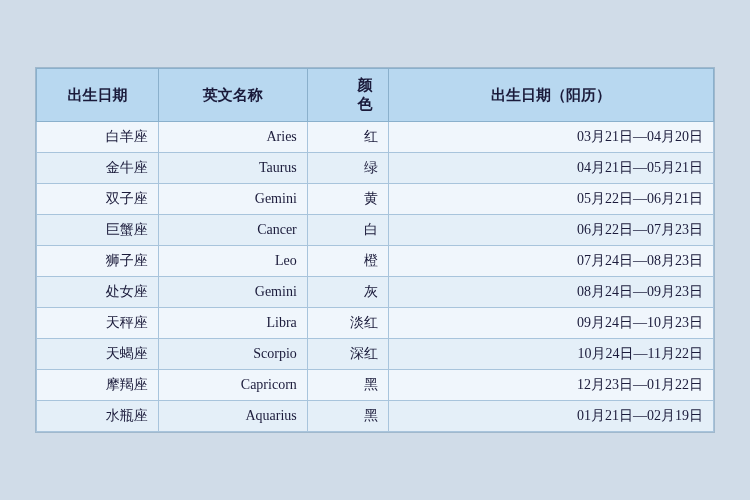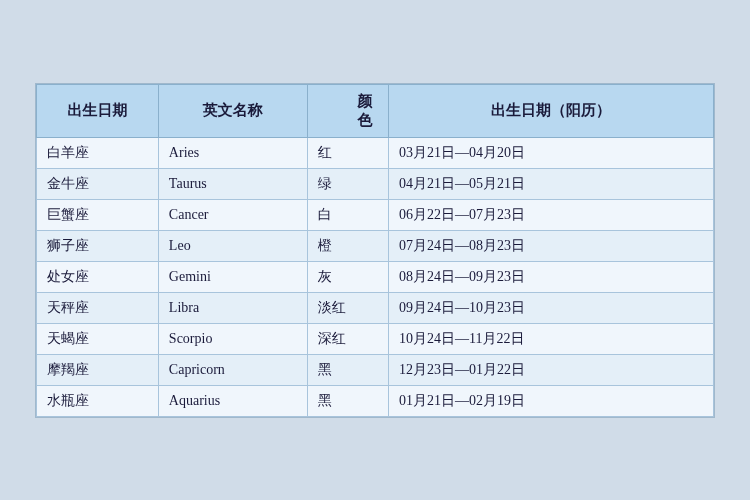--- a/index.html
+++ b/index.html
@@ -26,21 +26,21 @@
       border: 1px solid #8ab0cc;
       padding: 7px 10px;
       text-align: center;
       font-size: 15px;
       font-weight: bold;
       color: #1a1a3a;
     }
     tbody tr td {
       border: 1px solid #a8c4dc;
       padding: 6px 10px;
-      text-align: left;
+      text-align: right;
       font-size: 14px;
       color: #1a1a3a;
       background-color: #f0f6fc;
     }
     tbody tr:nth-child(even) td {
       background-color: #e4eff8;
     }
     .col-chinese { width: 18%; }
     .col-english { width: 22%; }
     .col-color   { width: 12%; padding-left: 44px; }
@@ -64,20 +64,26 @@
           <td>白羊座</td>
           <td>Aries</td>
           <td>红</td>
           <td>03月21日—04月20日</td>
         </tr>
         <tr>
           <td>金牛座</td>
           <td>Taurus</td>
           <td>绿</td>
           <td>04月21日—05月21日</td>
+        </tr>
+        <tr>
+          <td>双子座</td>
+          <td>Gemini</td>
+          <td>黄</td>
+          <td>05月22日—06月21日</td>
         </tr>
         <tr>
           <td>巨蟹座</td>
           <td>Cancer</td>
           <td>白</td>
           <td>06月22日—07月23日</td>
         </tr>
         <tr>
           <td>狮子座</td>
           <td>Leo</td>

